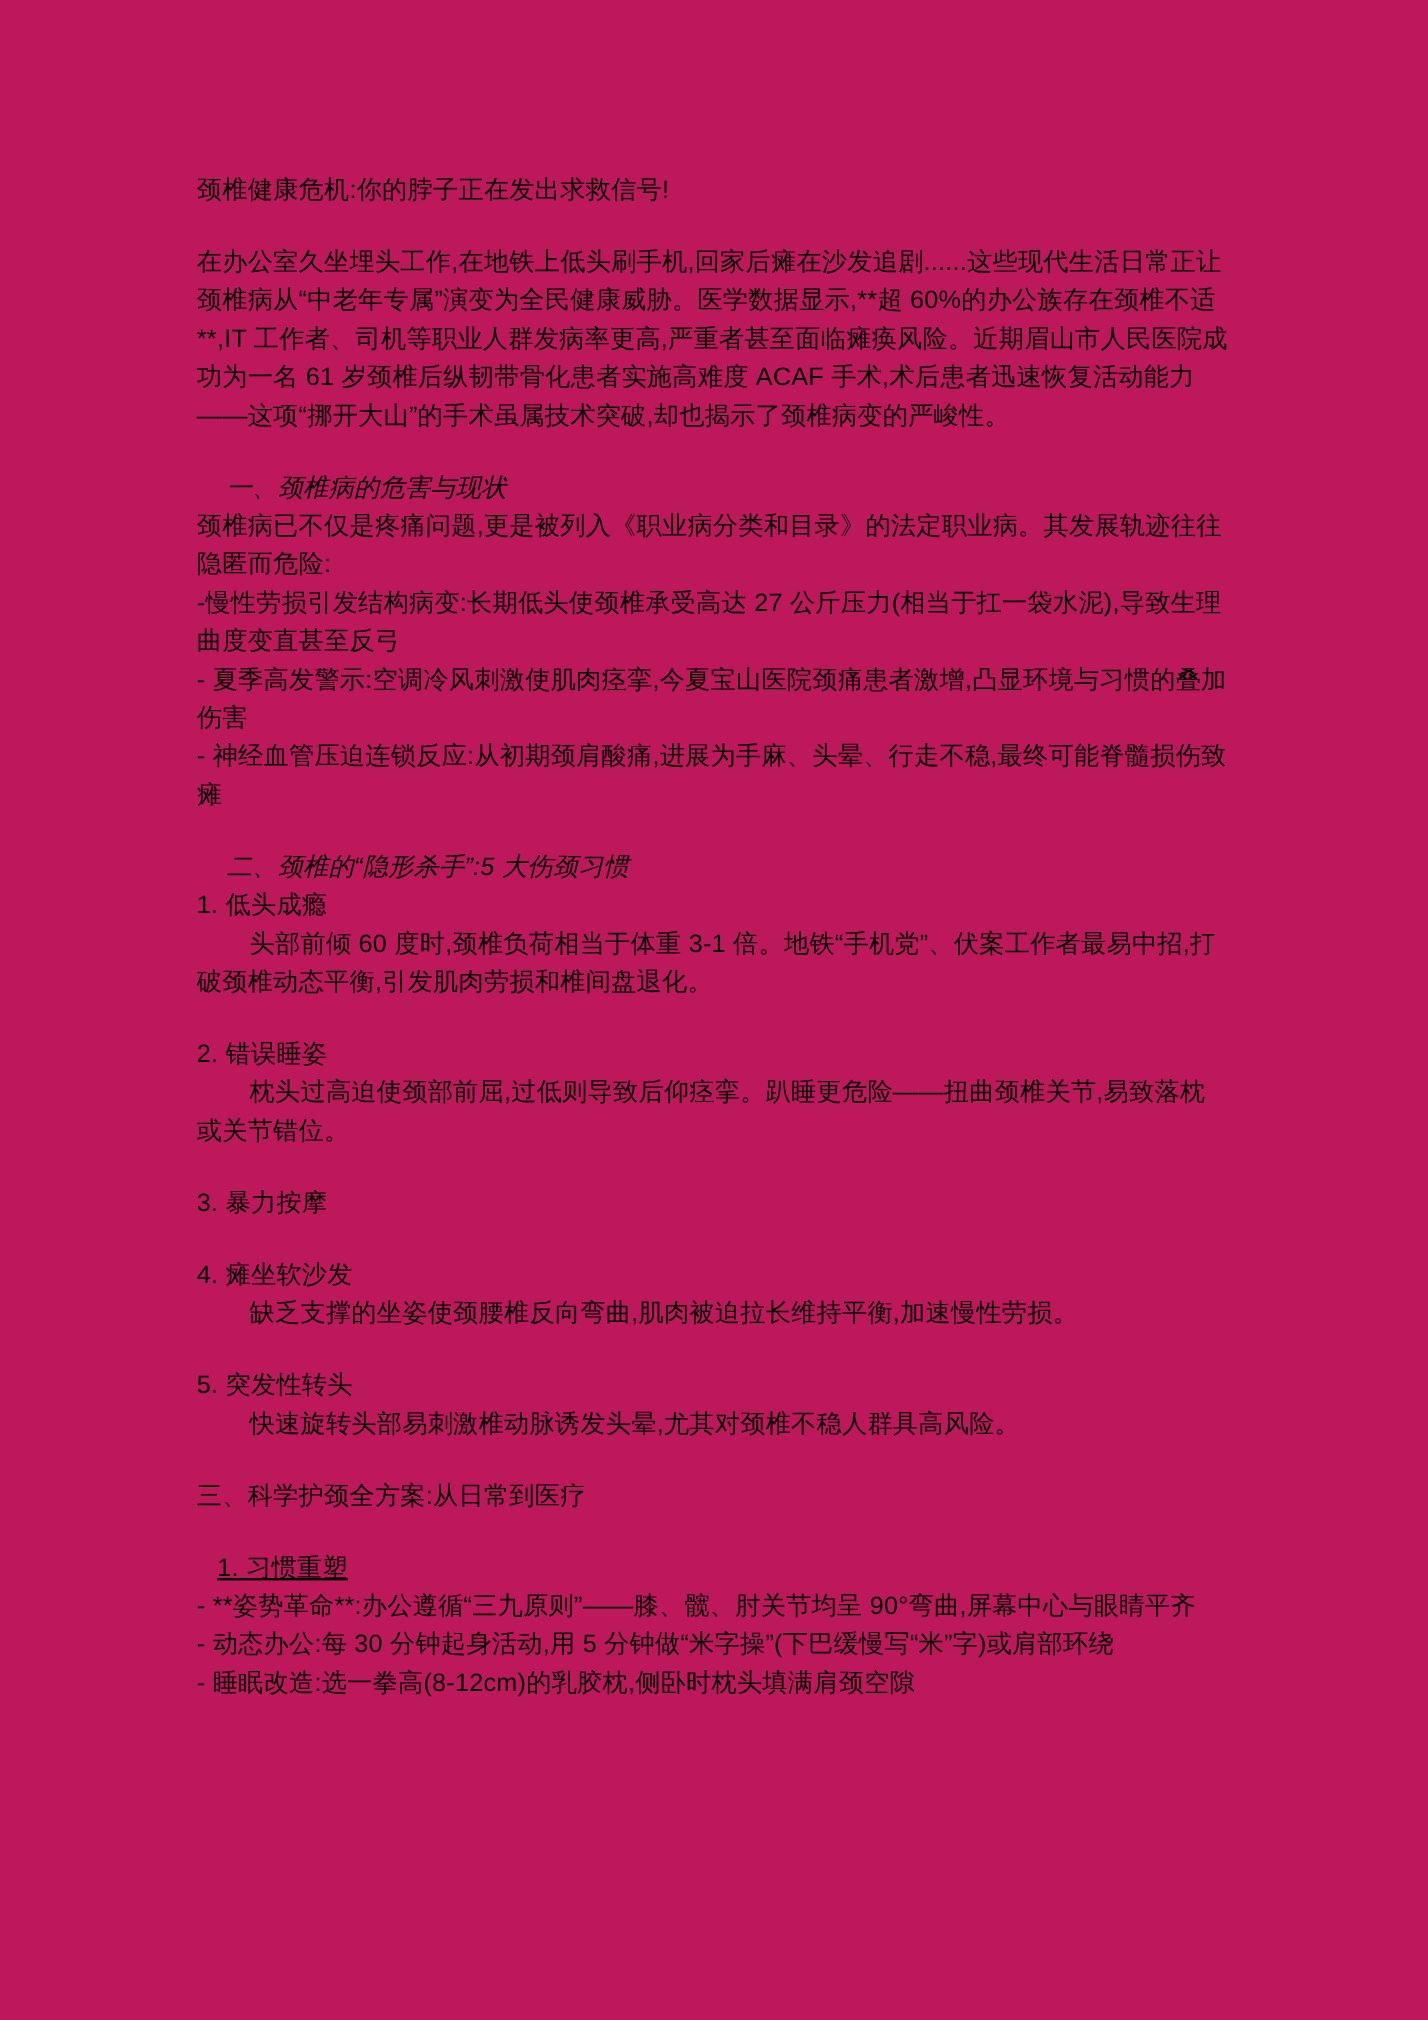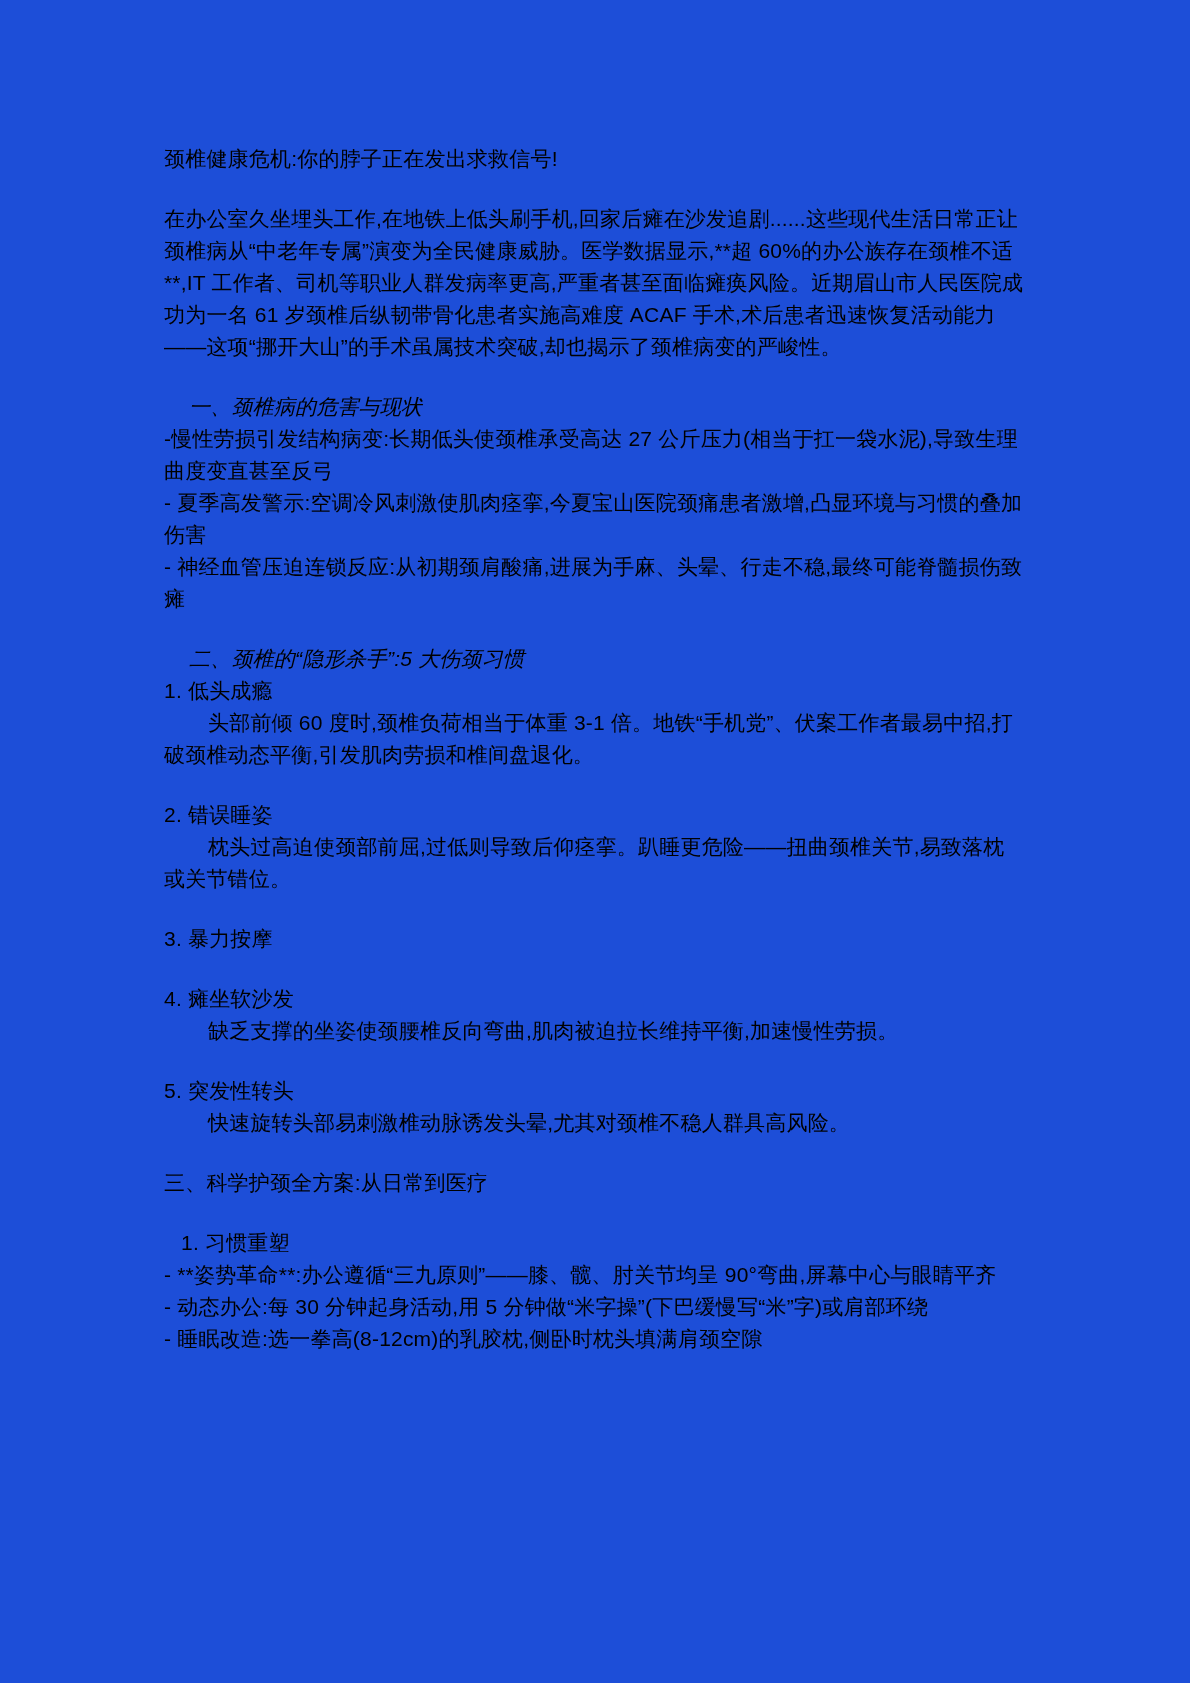--- a/index.html
+++ b/index.html
@@ -12,47 +12,48 @@
     height: 1683px;
     overflow: hidden;
     font-family: "Liberation Sans", sans-serif;
     color: #000000;
   }
   .page {
     box-sizing: border-box;
     width: 1190px;
     height: 1683px;
     padding: 143px 166px 0 164px;
-    background: #1d4ed8;
+    background: #be185d;
   }
   .para {
     margin: 0;
     font-size: 21px;
     line-height: 32px;
     text-align: left;
     letter-spacing: 0.2px;
     word-break: normal;
   }
   .gap { height: 28px; }
   .indent-1 { padding-left: 25px; font-style: italic; }      
-  .indent-sub { padding-left: 17px; }    
+  .indent-sub { padding-left: 17px; text-decoration: underline; }    
   .body-indent { text-indent: 44px; }    
 </style>
 </head>
 <body>
 
 <div class="page">
 
   <p class="para">颈椎健康危机:你的脖子正在发出求救信号!</p>
   <div class="gap"></div>
 
   <p class="para">在办公室久坐埋头工作,在地铁上低头刷手机,回家后瘫在沙发追剧......这些现代生活日常正让颈椎病从“中老年专属”演变为全民健康威胁。医学数据显示,**超 60%的办公族存在颈椎不适**,IT 工作者、司机等职业人群发病率更高,严重者甚至面临瘫痪风险。近期眉山市人民医院成功为一名 61 岁颈椎后纵韧带骨化患者实施高难度 ACAF 手术,术后患者迅速恢复活动能力——这项“挪开大山”的手术虽属技术突破,却也揭示了颈椎病变的严峻性。</p>
   <div class="gap"></div>
 
   <p class="para indent-1">一、颈椎病的危害与现状</p>
+  <p class="para">颈椎病已不仅是疼痛问题,更是被列入《职业病分类和目录》的法定职业病。其发展轨迹往往隐匿而危险:</p>
   <p class="para">-慢性劳损引发结构病变:长期低头使颈椎承受高达 27 公斤压力(相当于扛一袋水泥),导致生理曲度变直甚至反弓</p>
   <p class="para">- 夏季高发警示:空调冷风刺激使肌肉痉挛,今夏宝山医院颈痛患者激增,凸显环境与习惯的叠加伤害</p>
   <p class="para">- 神经血管压迫连锁反应:从初期颈肩酸痛,进展为手麻、头晕、行走不稳,最终可能脊髓损伤致瘫</p>
   <div class="gap"></div>
 
   <p class="para indent-1">二、颈椎的“隐形杀手”:5 大伤颈习惯</p>
 
   <p class="para">1. 低头成瘾</p>
   <p class="para body-indent">头部前倾 60 度时,颈椎负荷相当于体重 3-1 倍。地铁“手机党”、伏案工作者最易中招,打破颈椎动态平衡,引发肌肉劳损和椎间盘退化。</p>
   <div class="gap"></div>

